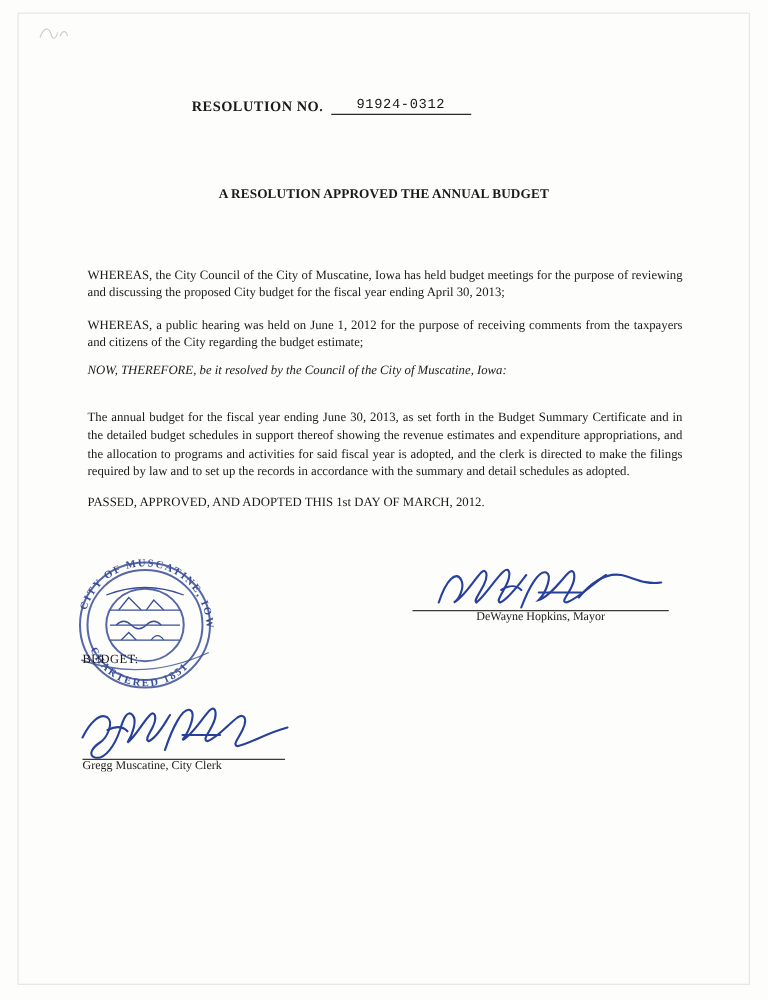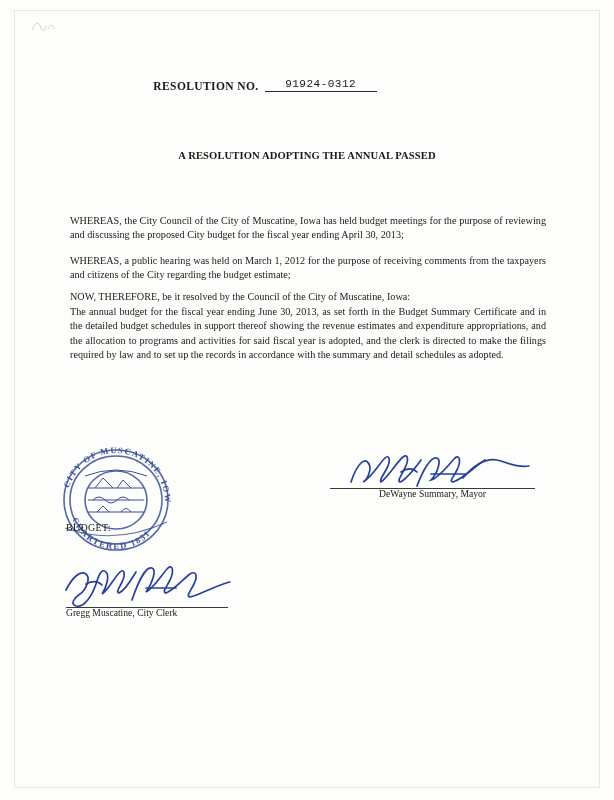--- a/index.html
+++ b/index.html
@@ -79,22 +79,22 @@
   .body-text {
     position: absolute;
     left: 70px;
     width: 476px;
     font-size: 10.2px;
     line-height: 14.4px;
     text-align: justify;
   }
   .p1 { top: 214px; }
   .p2 { top: 254px; }
-  .p3 { top: 290px; }
-  .p4 { top: 305px; }
+  .p3 { top: 290px; font-style: italic; }
+  .p4 { top: 328px; }
   .p5 { top: 396px; }
 
   .seal {
     position: absolute;
     left: 55px;
     top: 440px;
     width: 122px;
     height: 118px;
     opacity: .92;
   }
@@ -161,27 +161,28 @@
   <svg class="smudge" viewBox="0 0 26 16">
     <path d="M2 12 C5 4, 9 3, 11 10 C12 14, 15 13, 16 8" stroke="#9a9a92" stroke-width="1" fill="none"></path>
     <path d="M18 11 C20 6, 23 6, 24 11" stroke="#9a9a92" stroke-width="1" fill="none"></path>
   </svg>
 
   <div class="resolution-line">
     <span class="label">RESOLUTION NO.</span><span class="numberbox">91924-0312</span>
   </div>
 
   <div class="title-block">
-    <div>A RESOLUTION ADOPTING THE ANNUAL PASSED</div>
+    <div>A RESOLUTION APPROVED THE ANNUAL BUDGET</div>
   </div>
 
   <div class="body-text p1">WHEREAS, the City Council of the City of Muscatine, Iowa has held budget meetings for the purpose of reviewing and discussing the proposed City budget for the fiscal year ending April 30, 2013;</div>
-  <div class="body-text p2">WHEREAS, a public hearing was held on March 1, 2012 for the purpose of receiving comments from the taxpayers and citizens of the City regarding the budget estimate;</div>
+  <div class="body-text p2">WHEREAS, a public hearing was held on June 1, 2012 for the purpose of receiving comments from the taxpayers and citizens of the City regarding the budget estimate;</div>
   <div class="body-text p3">NOW, THEREFORE, be it resolved by the Council of the City of Muscatine, Iowa:</div>
   <div class="body-text p4">The annual budget for the fiscal year ending June 30, 2013, as set forth in the Budget Summary Certificate and in the detailed budget schedules in support thereof showing the revenue estimates and expenditure appropriations, and the allocation to programs and activities for said fiscal year is adopted, and the clerk is directed to make the filings required by law and to set up the records in accordance with the summary and detail schedules as adopted.</div>
+  <div class="body-text p5">PASSED, APPROVED, AND ADOPTED THIS 1st DAY OF MARCH, 2012.</div>
 
   <svg class="seal" viewBox="0 0 122 118">
     <defs>
       <path id="arcTop" d="M 12 62 A 49 49 0 0 1 110 62"></path>
       <path id="arcBot" d="M 14 62 A 47 47 0 0 0 108 62"></path>
     </defs>
     <g stroke="#2a3f8f" fill="none" stroke-width="1.6" opacity="0.85">
       <ellipse cx="61" cy="60" rx="52" ry="50"></ellipse>
       <ellipse cx="61" cy="60" rx="46" ry="44"></ellipse>
       <ellipse cx="61" cy="60" rx="31" ry="29"></ellipse>
@@ -211,21 +212,21 @@
   <svg class="mayor-sig" viewBox="0 0 190 46">
     <g stroke="#27409b" fill="none" stroke-width="1.7" stroke-linecap="round">
       <path d="M6 34 C12 16, 20 8, 24 16 C27 22, 22 32, 18 34 C26 30, 34 16, 40 10 C44 6, 46 12, 42 20 C38 28, 34 32, 36 34 C42 30, 52 14, 58 9 C63 5, 64 12, 60 20 C56 28, 52 33, 55 34 C62 31, 70 20, 76 12"></path>
       <path d="M72 38 C78 22, 86 8, 92 10 C97 12, 92 26, 86 32 C94 30, 104 16, 110 10 C115 6, 116 14, 112 22 C108 30, 104 33, 108 34 C118 31, 130 18, 140 12"></path>
       <path d="M118 30 C128 18, 140 10, 152 12 C162 14, 170 20, 184 18"></path>
       <path d="M86 26 h34"></path>
       <path d="M56 24 C62 20, 68 20, 72 24"></path>
     </g>
   </svg>
   <div class="mayor-rule"></div>
-  <div class="mayor-name">DeWayne Summary, Mayor</div>
+  <div class="mayor-name">DeWayne Hopkins, Mayor</div>
 
   <div class="attest-label">BUDGET:</div>
 
   <svg class="clerk-sig" viewBox="0 0 175 50">
     <g stroke="#27409b" fill="none" stroke-width="1.7" stroke-linecap="round">
       <path d="M4 30 C10 18, 18 10, 24 14 C29 18, 24 30, 18 34 C12 38, 8 44, 14 46 C22 48, 30 36, 34 24 C37 14, 40 8, 44 12 C48 16, 44 28, 40 34 C46 30, 52 18, 58 12 C62 8, 64 14, 60 22 C57 28, 54 32, 57 33 C64 30, 70 18, 74 12"></path>
       <path d="M70 40 C76 22, 84 6, 90 8 C95 10, 90 24, 84 32 C92 28, 100 14, 106 8 C111 4, 112 12, 108 20 C104 28, 100 32, 104 33 C112 30, 120 20, 128 14 C134 10, 136 16, 132 24 C128 32, 124 36, 128 37 C138 35, 152 26, 168 22"></path>
       <path d="M84 28 h30"></path>
       <path d="M24 24 C30 21, 36 21, 40 25"></path>
     </g>

